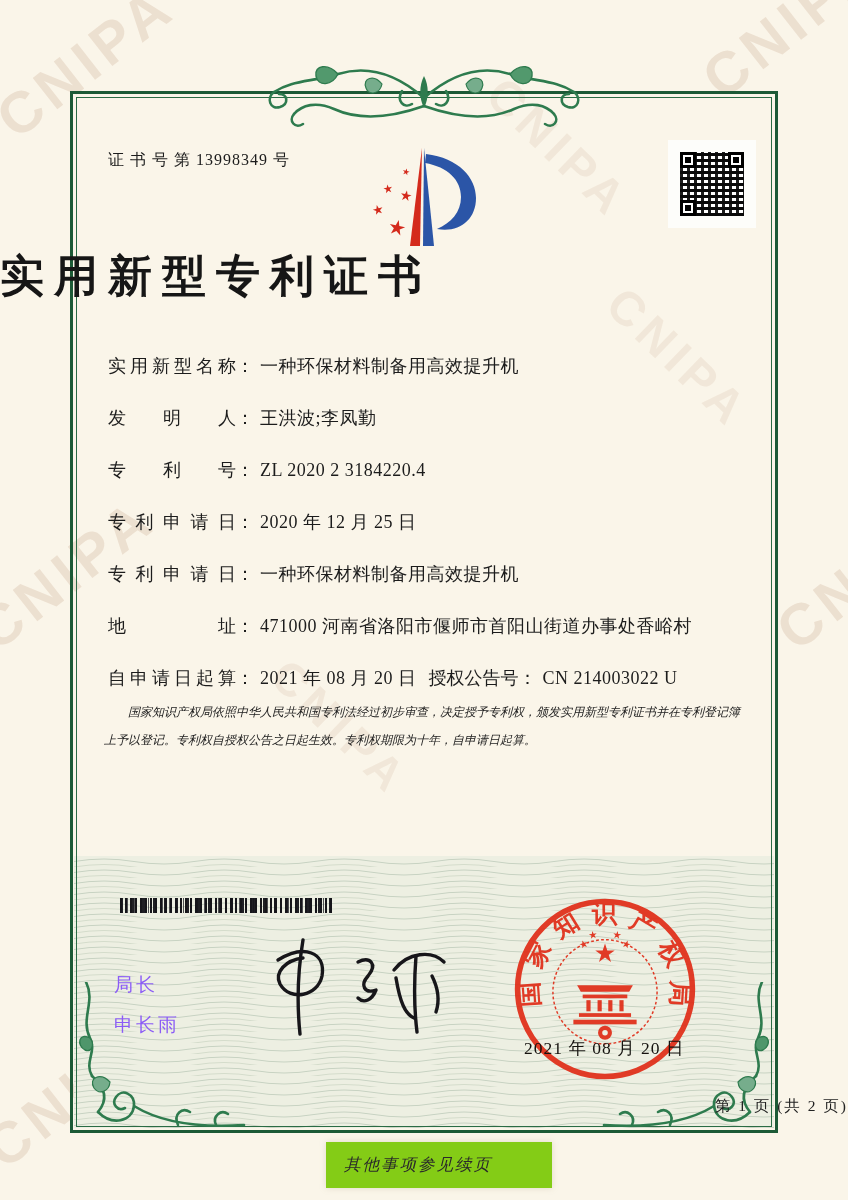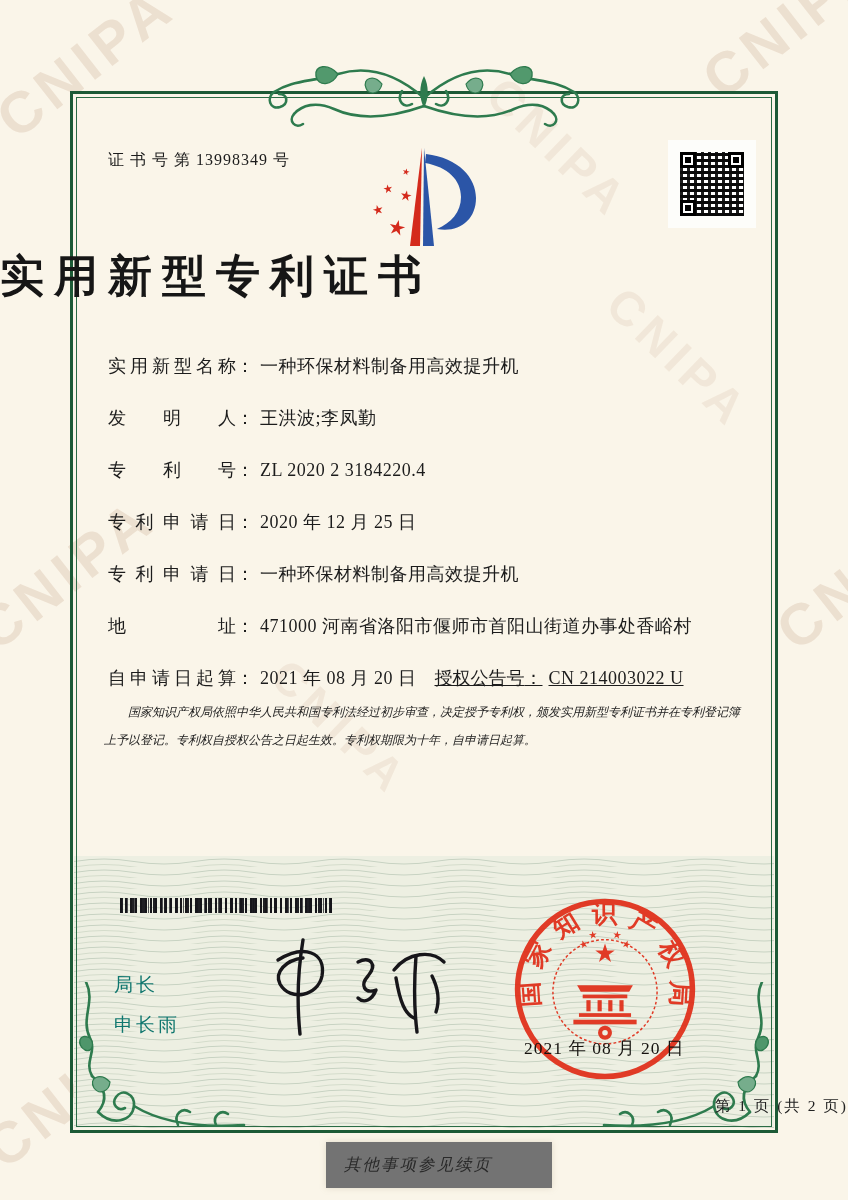--- a/index.html
+++ b/index.html
@@ -39,51 +39,51 @@
 
   .title{position:absolute;left:0;right:0;top:247px;text-align:left;
          font-size:44px;font-weight:bold;letter-spacing:10px;color:#161616;}
 
   
   .fields{position:absolute;left:108px;top:354px;right:70px;font-size:18px;}
   .frow{height:52px;line-height:24px;white-space:nowrap;}
   .flabel{display:inline-block;width:128px;text-align:justify;text-align-last:justify;vertical-align:top;}
   .colon{margin-right:6px;}
   .fvalue{letter-spacing:.5px;}
-  .pair2{margin-left:18px;text-decoration:underline;}
+  .pair2{margin-left:12px;}
 
   
   .paras{position:absolute;left:104px;top:698px;width:642px;font-size:12px;
          line-height:28px;font-style:italic;color:#222;}
   .paras p{margin:0;text-indent:2em;}
 
   
   .barcode{position:absolute;left:120px;top:898px;width:214px;height:15px;
     background-image:
       repeating-linear-gradient(90deg, #15151a 0 2px, transparent 2px 5px),
       repeating-linear-gradient(90deg, rgba(20,20,26,.95) 0 3px, transparent 3px 11px),
       repeating-linear-gradient(90deg, rgba(40,40,46,.8) 0 1px, transparent 1px 7px);}
 
   
   .officer{position:absolute;left:114px;top:972px;
            font-family:"Liberation Sans","DejaVu Sans",sans-serif;
-           font-size:19px;letter-spacing:3px;color:#0f766e;}
+           font-size:19px;letter-spacing:3px;color:#8b5cf6;}
   .officer div{margin-bottom:14px;}
   .signature{position:absolute;left:246px;top:934px;}
 
   
   .seal{position:absolute;left:512px;top:896px;}
   .seal-date{position:absolute;left:524px;top:1036px;font-size:17.5px;color:#15120f;
              letter-spacing:1px;white-space:nowrap;}
 
   .page-footer{position:absolute;left:0;right:0;top:1096px;text-align:right;
                font-size:15.5px;letter-spacing:2px;color:#222;}
 
   .cont-box{position:absolute;left:326px;top:1142px;width:226px;height:46px;
-            background:#737373;box-shadow:0 0 6px rgba(180,170,140,.35);}
+            background:#84cc16;box-shadow:0 0 6px rgba(180,170,140,.35);}
   .cont-note{position:absolute;left:18px;top:12px;font-size:16.5px;font-style:italic;
              letter-spacing:2px;color:#2a2a2a;white-space:nowrap;}
 </style>
 </head>
 <body>
 
 <div class="page">
 
   <div class="wm r-up" style="left:-18px;top:28px">CNIPA</div>
   <div class="wm r-up" style="left:688px;top:-12px">CNIPA</div>

